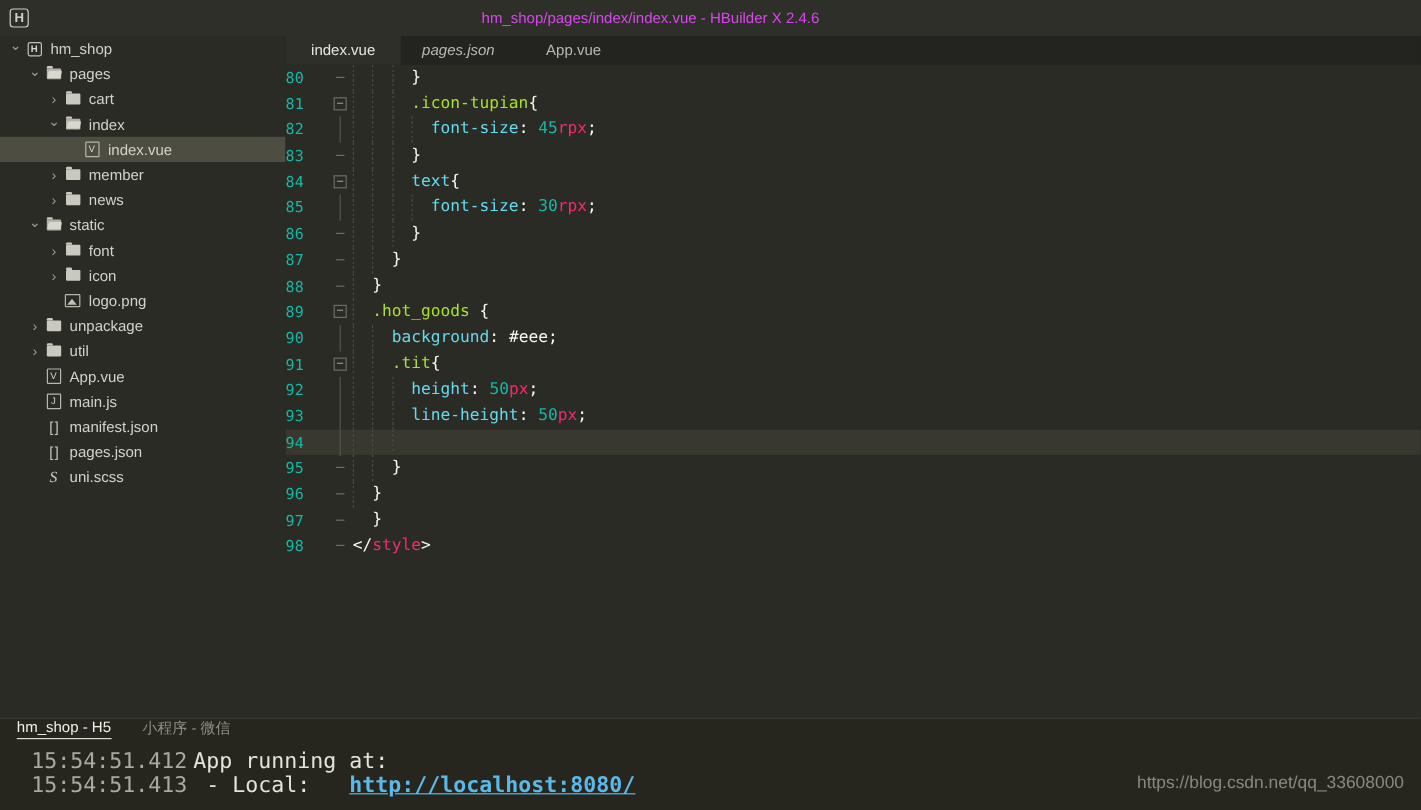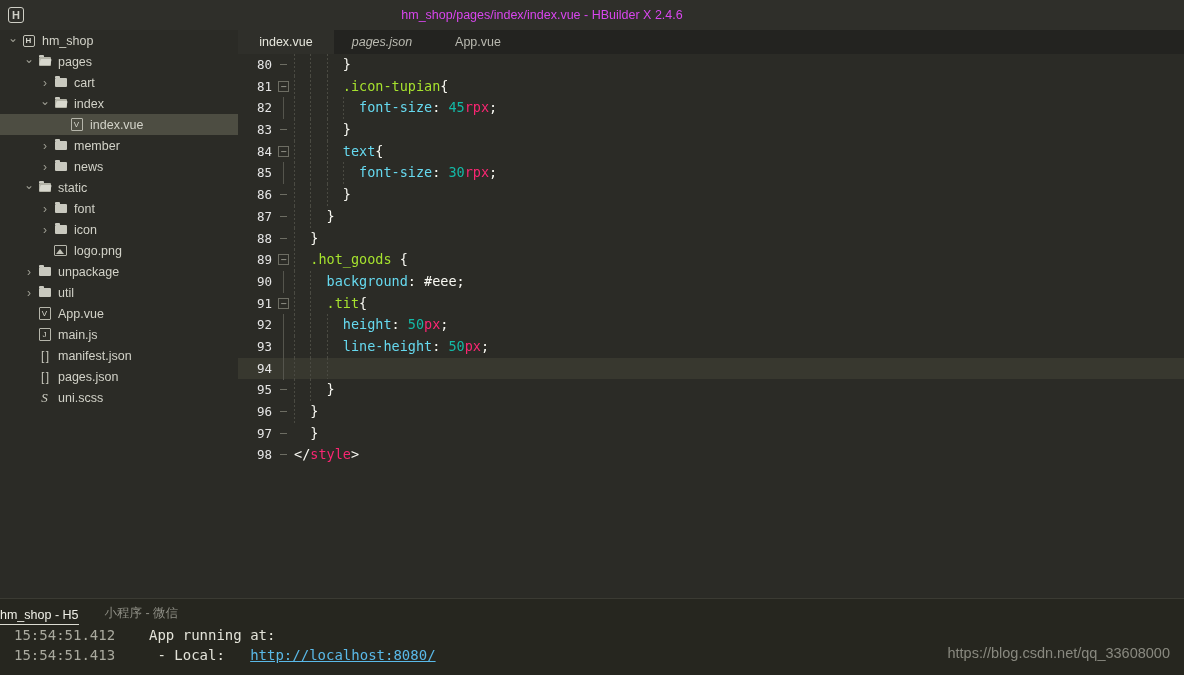--- a/index.html
+++ b/index.html
@@ -107,22 +107,22 @@
   .etab.active { background: #2f2f2a; color: #e6e6dc; }
   .etab.preview { font-style: italic; }
 
   #code-area {
     position: relative; width: 946px; height: 544px; overflow: hidden;
     font-family: "DejaVu Sans Mono", monospace; font-size: 13.5px;
   }
   .code-row { position: relative; height: 21.7px; }
   .code-row.current { background: #38382f; }
   .gutter-num {
-    position: absolute; left: 0; width: 34px; text-align: right;
-    color: #e5e5e5; font-size: 12.5px; line-height: 21.7px;
+    position: absolute; left: 0; width: 34px; 
+    color: #14b8a6; font-size: 12.5px; line-height: 21.7px;
   }
   .fold {
     position: absolute; left: 40px; width: 11px; top: 5px;
     color: #76766c; font-size: 10px; line-height: 11px; text-align: center;
   }
   .fold.box {
     border: 1px solid #6d6d63; height: 11px; line-height: 9px;
     background: #2b2b26; color: #a0a096;
   }
   .fold.dash::before { content: ""; display: block; height: 11px; }
@@ -153,34 +153,34 @@
   .t-punct { color: #f8f8f2; }
   .t-tag   { color: #f92672; }
   .t-plain { color: #f8f8f2; }
   .t-hex   { color: #f8f8f2; }
 
   
   #console {
     position: absolute; left: 0; top: 598px; width: 1184px; height: 77px;
     background: #26261f; border-top: 1px solid #3b3b33;
   }
-  #console-tabs { display: flex; align-items: flex-end; height: 26px; }
+  #console-tabs { display: flex; align-items: flex-start; height: 26px; padding-left: 14px; }
   .ctab {
     font-size: 12.5px; color: #8f8f86; margin-right: 26px;
     padding-bottom: 3px; cursor: default; white-space: nowrap;
   }
   .ctab.active { color: #f0f0e8; border-bottom: 1px solid #dcdcd2; padding-bottom: 2px; }
   #console-body {
-    font-family: "DejaVu Sans Mono", monospace; font-size: 14px;
-    padding-left: 14px; line-height: 20px;
+    font-family: "DejaVu Sans Mono", monospace; font-size: 18px;
+    padding-left: 26px; line-height: 20px;
   }
   .log-row { display: flex; white-space: pre; }
   .log-time { color: #a9a99e; width: 135px; flex: 0 0 135px; }
   .log-msg  { color: #e3e3d9; }
-  .log-link { color: #5ab9e8; text-decoration: underline; }
+  .log-link { color: #5ab9e8; text-decoration: underline; font-weight: bold; }
 
   #watermark {
     position: absolute; right: 14px; bottom: 14px;
     color: #9a9a90; font-size: 14.5px; opacity: .85;
     font-family: "Liberation Sans", sans-serif; white-space: nowrap;
     pointer-events: none;
   }
 </style>
 </head>
 <body>

